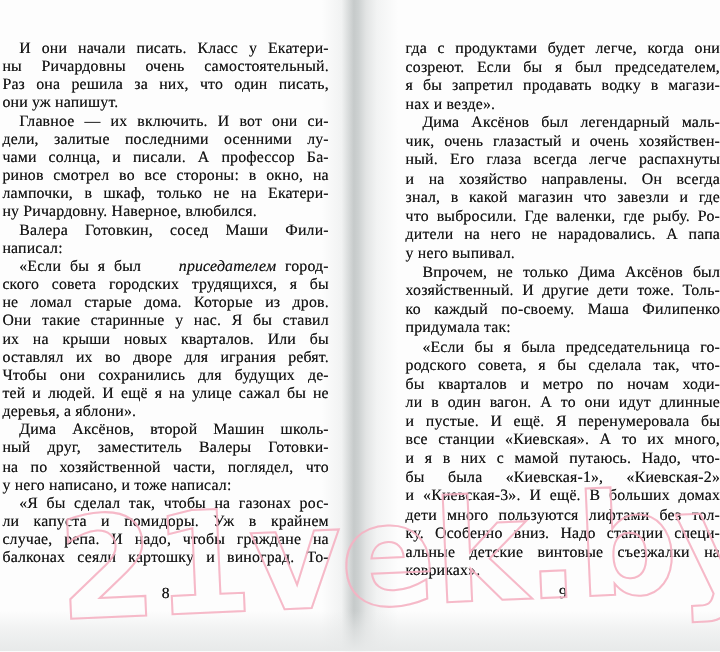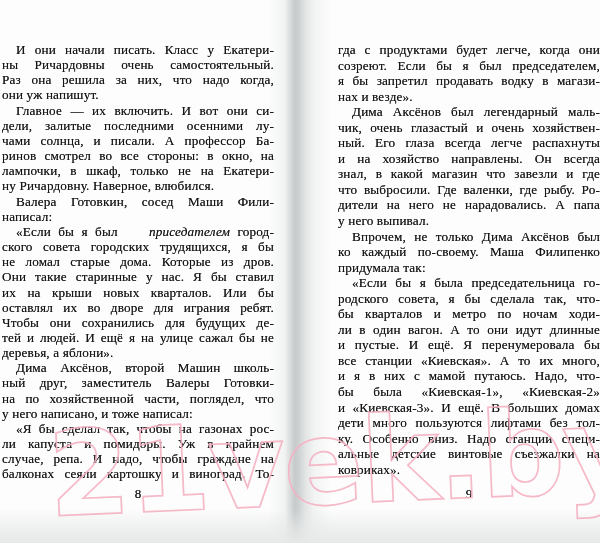--- a/index.html
+++ b/index.html
@@ -25,21 +25,21 @@
   }
   
   .bottom-shade{
     position:absolute;left:0;bottom:0;width:600px;height:34px;
     background:linear-gradient(180deg,
       rgba(234,236,236,0) 0%,
       rgba(231,233,233,0.55) 45%,
       #e7e9e9 100%);
   }
   .page-text{
-    position:absolute;top:42px;
+    position:absolute;top:32px;
     font-size:13.2px;
     letter-spacing:0.15px;
     text-shadow:0 0 0.4px rgba(20,20,20,0.7);
   }
   .page-text.left{left:2px;width:272px;line-height:15.15px;}
   .page-text.right{left:338px;width:262px;line-height:15.55px;}
   .line{text-align:justify;text-align-last:justify;white-space:nowrap;overflow:visible;}
   .line.end{text-align-last:left;}
   .line.indent{text-indent:14px;}
   .it{font-style:italic;margin-left:24px;}
@@ -57,21 +57,21 @@
 </head>
 <body>
 
 <div id="book">
 
   <div class="gutter"></div>
 
   <div class="page-text left">
       <div class="line indent">И они начали писать. Класс у Екатери-</div>
       <div class="line">ны Ричардовны очень самостоятельный.</div>
-      <div class="line">Раз она решила за них, что надо когда,</div>
+      <div class="line">Раз она решила за них, что один писать,</div>
       <div class="line end">они уж напишут.</div>
       <div class="line indent">Главное — их включить. И вот они си-</div>
       <div class="line">дели, залитые последними осенними лу-</div>
       <div class="line">чами солнца, и писали. А профессор Ба-</div>
       <div class="line">ринов смотрел во все стороны: в окно, на</div>
       <div class="line">лампочки, в шкаф, только не на Екатери-</div>
       <div class="line end">ну Ричардовну. Наверное, влюбился.</div>
       <div class="line indent">Валера Готовкин, сосед Маши Фили-</div>
       <div class="line end">написал:</div>
       <div class="line indent"><span>«Если бы я был </span><span class="it">приседателем</span><span> город-</span></div>
@@ -100,20 +100,21 @@
       <div class="line end">нах и везде».</div>
       <div class="line indent">Дима Аксёнов был легендарный маль-</div>
       <div class="line">чик, очень глазастый и очень хозяйствен-</div>
       <div class="line">ный. Его глаза всегда легче распахнуты</div>
       <div class="line">и на хозяйство направлены. Он всегда</div>
       <div class="line">знал, в какой магазин что завезли и где</div>
       <div class="line">что выбросили. Где валенки, где рыбу. Ро-</div>
       <div class="line">дители на него не нарадовались. А папа</div>
       <div class="line end">у него выпивал.</div>
       <div class="line indent">Впрочем, не только Дима Аксёнов был</div>
+      <div class="line">хозяйственный. И другие дети тоже. Толь-</div>
       <div class="line">ко каждый по-своему. Маша Филипенко</div>
       <div class="line end">придумала так:</div>
       <div class="line indent">«Если бы я была председательница го-</div>
       <div class="line">родского совета, я бы сделала так, что-</div>
       <div class="line">бы кварталов и метро по ночам ходи-</div>
       <div class="line">ли в один вагон. А то они идут длинные</div>
       <div class="line">и пустые. И ещё. Я перенумеровала бы</div>
       <div class="line">все станции «Киевская». А то их много,</div>
       <div class="line">и я в них с мамой путаюсь. Надо, что-</div>
       <div class="line">бы была «Киевская-1», «Киевская-2»</div>

